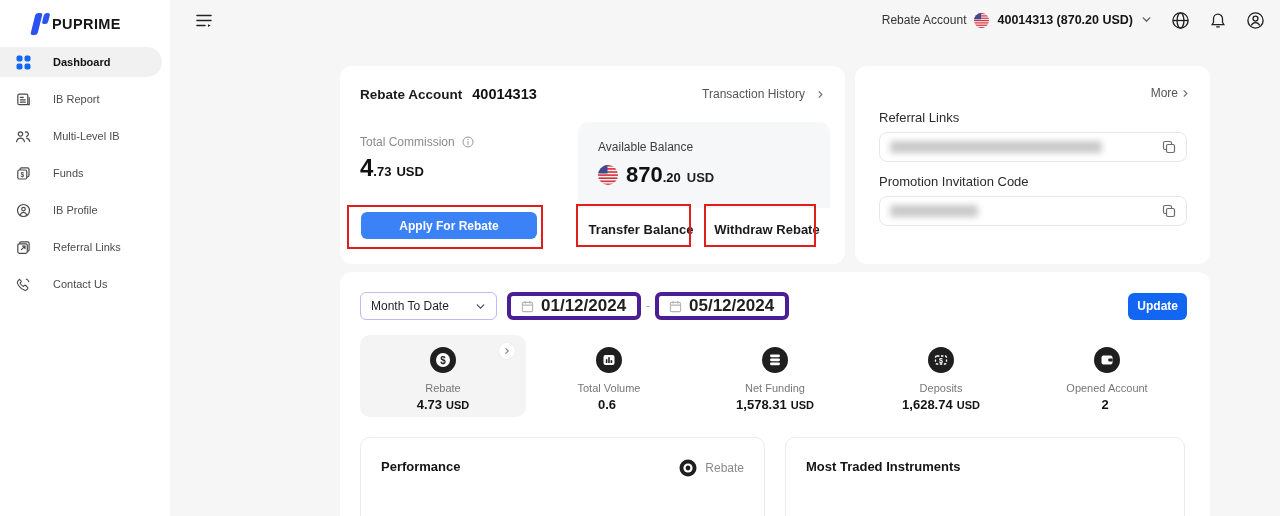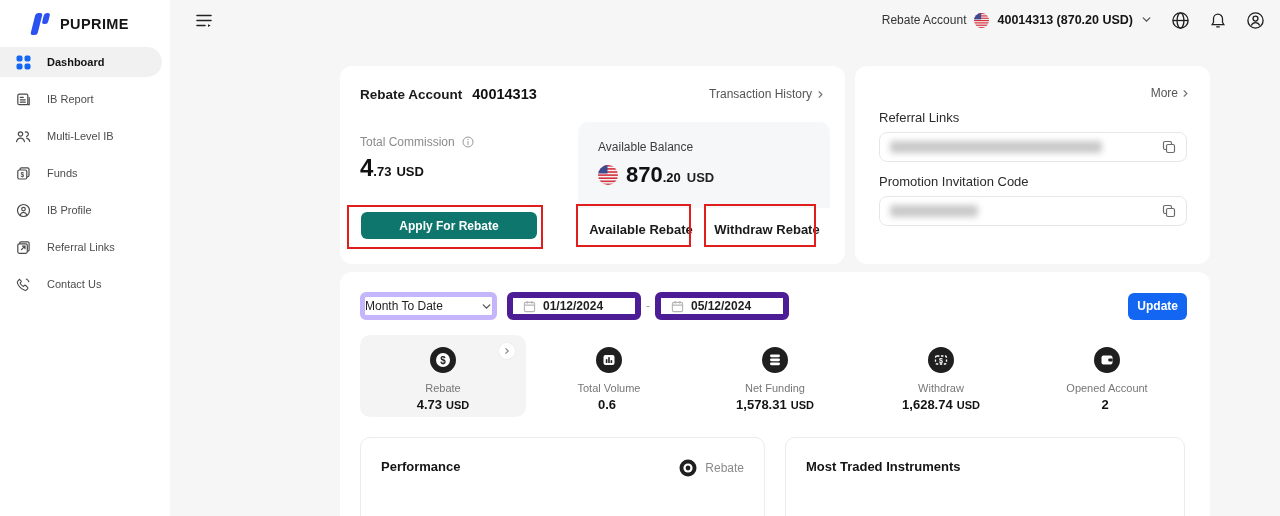--- a/index.html
+++ b/index.html
@@ -1,27 +1,27 @@
 <!DOCTYPE html>
 <html><head>
 <meta charset="utf-8">
 <style>
   *{margin:0;padding:0;box-sizing:border-box}
   html,body{width:1280px;height:516px}
   body{position:relative;overflow:hidden;background:#f6f6f7;font-family:"Liberation Sans",sans-serif;color:#222}
 
   
   .sidebar{position:absolute;left:0;top:0;width:170px;height:516px;background:#fff;z-index:3}
-  .logo{display:flex;align-items:center;gap:8px;padding:10px 0 0 28px;height:38px}
+  .logo{display:flex;align-items:center;padding:10px 0 0 28px;height:38px}
   .logo-mark{position:relative;width:24px;height:26px;flex:0 0 24px}
   .logo-bar1{position:absolute;left:5px;top:2px;width:7px;height:22px;background:#2b52f0;border-radius:2.5px;transform:skewX(-14deg)}
   .logo-bar2{position:absolute;left:15px;top:2px;width:6px;height:11px;background:#2b52f0;border-radius:2.5px;transform:skewX(-14deg)}
   .logo-word{font-size:14.5px;font-weight:700;letter-spacing:.4px;color:#161616}
   .nav{margin-top:9px}
-  .nav-item{display:flex;align-items:center;gap:16px;height:30px;margin:0 8px 7px 0;padding-left:15px;border-radius:0 18px 18px 0;font-size:11px;color:#4c4c4c;cursor:pointer}
+  .nav-item{display:flex;align-items:center;gap:22px;height:30px;margin:0 8px 7px 0;padding-left:15px;border-radius:0 18px 18px 0;font-size:11px;color:#4c4c4c;cursor:pointer}
   .nav-item .nico{width:16px;height:16px;flex:0 0 16px;display:flex;align-items:center;justify-content:center}
   .nav-item.active{background:#f1f1f2;color:#121212;font-weight:700}
 
   
   .topbar{position:absolute;left:170px;top:0;right:0;height:40px;display:flex;align-items:center;z-index:2}
   .collapse-btn{margin-left:25px;cursor:pointer;display:flex}
   .topbar-right{margin-left:auto;display:flex;align-items:center;gap:19px;padding-right:15px}
   .account-selector{display:flex;align-items:center;gap:8px;cursor:pointer}
   .acct-label{font-size:12px;color:#333}
   .acct-value{font-size:12.5px;font-weight:700;color:#141414}
@@ -30,27 +30,27 @@
   
   .card{position:absolute;background:#fff;border-radius:12px}
   .rebate-card{left:340px;top:66px;width:505px;height:198px}
   .referral-card{left:855px;top:66px;width:355px;height:198px}
   .stats-card{left:340px;top:272px;width:870px;height:300px}
 
   
   .card-head{position:absolute;left:20px;right:20px;top:20px;display:flex;align-items:center}
   .rc-title{font-size:13.5px;font-weight:600;color:#1a1a1a}
   .rc-number{font-size:14.5px;font-weight:700;color:#111;margin-left:10px}
-  .link-gray{margin-left:auto;display:flex;align-items:center;gap:4px;font-size:12px;color:#555;cursor:pointer}
+  .link-gray{margin-left:auto;display:flex;align-items:center;gap:11px;font-size:12px;color:#555;cursor:pointer}
   .commission-label{position:absolute;left:20px;top:69px;display:flex;align-items:center;gap:7px;font-size:12px;color:#8b8b8b}
   .commission-value{position:absolute;left:20px;top:88px;color:#111}
   .cv-big{font-size:24px;font-weight:700}
   .cv-frac{font-size:13px;font-weight:700}
   .cv-cur{font-size:13px;font-weight:700;margin-left:5px}
-  .apply-btn{position:absolute;left:21px;top:146px;width:176px;height:27px;background:#0f766e;color:#fff;font-size:12px;font-weight:600;font-family:inherit;border:none;border-radius:6px;cursor:pointer}
+  .apply-btn{position:absolute;left:21px;top:146px;width:176px;height:27px;background:#3b82f6;color:#fff;font-size:12px;font-weight:600;font-family:inherit;border:none;border-radius:6px;cursor:pointer}
   .balance-box{position:absolute;left:238px;top:56px;width:252px;height:128px;background:#f6f7f8;border-radius:10px;overflow:hidden}
   .balance-label{position:absolute;left:20px;top:18px;font-size:12px;color:#3d3d3d}
   .balance-row{position:absolute;left:20px;top:40px;display:flex;align-items:baseline}
   .balance-row .flag{align-self:center;margin-right:8px;display:flex}
   .bv-big{font-size:22px;font-weight:700;color:#111}
   .bv-frac{font-size:13px;font-weight:700;color:#111}
   .bv-cur{font-size:13px;font-weight:600;color:#222;margin-left:6px}
   .balance-actions{position:absolute;left:0;right:0;bottom:0;height:42px;background:#fff;display:flex}
   .txt-btn{flex:1;display:flex;align-items:center;justify-content:center;background:none;border:none;font-family:inherit;font-size:13px;font-weight:600;color:#1a1a1a;cursor:pointer}
 
@@ -59,23 +59,23 @@
   .ref-label{position:absolute;left:24px;font-size:13px;color:#2b2b2b}
   .lbl1{top:44px}.lbl2{top:108px}
   .field{position:absolute;left:24px;width:308px;height:30px;background:#fff;border:1px solid #e7e7e7;border-radius:8px;display:flex;align-items:center;padding:0 10px;cursor:text}
   .fld1{top:66px}.fld2{top:130px}
   .blur-blob{height:12px;border-radius:3px;background:#c9c9c9;filter:blur(3px)}
   .blob-long{width:212px}.blob-short{width:88px}
   .copy-btn{margin-left:auto;display:flex;cursor:pointer}
 
   
   .filter-row{position:absolute;left:20px;top:20px;right:23px;height:28px;display:flex;align-items:center}
-  .select{width:137px;height:28px;background:#fff;border:5px solid #c4b5fd;border-radius:6px;display:flex;align-items:center;padding:0 0;font-size:12px;color:#1f1f1f;cursor:pointer}
+  .select{width:137px;height:28px;background:#fff;border:1px solid #c4b5fd;border-radius:6px;display:flex;align-items:center;padding:0 10px;font-size:12px;color:#1f1f1f;cursor:pointer}
   .select .sel-txt{margin-right:auto}
-  .date-input{width:134px;height:28px;background:#fff;border:6px solid #4c1d95;border-radius:6px;display:flex;align-items:center;gap:7px;padding:0 10px;font-size:12px;font-weight:600;color:#1f1f1f;cursor:pointer}
+  .date-input{width:134px;height:28px;background:#fff;border:4px solid #4c1d95;border-radius:6px;display:flex;align-items:center;gap:7px;padding:0 10px;font-size:17px;font-weight:600;color:#1f1f1f;cursor:pointer}
   .d1{margin-left:10px}
   .date-sep{margin:0 5px;color:#999;font-size:12px}
   .update-btn{margin-left:auto;height:27px;padding:0 9px;background:#1266f1;color:#fff;border:none;border-radius:6px;font-family:inherit;font-size:12px;font-weight:600;cursor:pointer}
   .stats-row{position:absolute;left:20px;top:63px;width:830px;display:flex}
   .stat-tile{position:relative;flex:1;height:82px;display:flex;flex-direction:column;align-items:center;padding-top:11px;cursor:pointer;border-radius:10px}
   .stat-tile.selected{background:#f4f4f5}
   .stat-icon{width:28px;height:28px}
   .stat-label{font-size:11px;color:#777;margin-top:8px}
   .stat-value{font-size:13px;font-weight:700;color:#141414;margin-top:3px}
   .stat-cur{font-size:11px;margin-left:4px}
@@ -288,21 +288,21 @@
               </g>
               <rect width="9.5" height="8.5" fill="#3f4a8f"></rect>
             </g>
           </svg>
       </span>
       <span class="bv-big">870</span>
         <span class="bv-frac">.20</span>
         <span class="bv-cur">USD</span>
     </div>
     <div class="balance-actions">
-      <button class="txt-btn">Available Rebate</button>
+      <button class="txt-btn">Transfer Balance</button>
       <button class="txt-btn">Withdraw Rebate</button>
     </div>
   </div>
 </section>
 
 <section class="card referral-card">
   <span class="more-link">
     <span>More</span>
     <svg width="9" height="9" viewBox="0 0 10 10" fill="none" stroke="#777" stroke-width="1.4" stroke-linecap="round">
         <path d="M3.5 2l3 3-3 3"></path>
@@ -391,21 +391,21 @@
         </svg>
       <span class="stat-label">Net Funding</span>
       <span class="stat-value"><span>1,578.31</span><span class="stat-cur">USD</span></span>
     </div>
     <div class="stat-tile">
       <svg class="stat-icon" viewBox="0 0 28 28">
           <circle cx="14" cy="14" r="13" fill="#1f1f1f"></circle>
           <rect x="8.5" y="10" width="11" height="8" rx="1.5" fill="none" stroke="#fff" stroke-width="1.3" stroke-dasharray="2.4 1.6"></rect>
           <text x="14" y="16.7" text-anchor="middle" font-size="7" font-weight="bold" fill="#fff">$</text>
         </svg>
-      <span class="stat-label">Withdraw</span>
+      <span class="stat-label">Deposits</span>
       <span class="stat-value"><span>1,628.74</span><span class="stat-cur">USD</span></span>
     </div>
     <div class="stat-tile">
       <svg class="stat-icon" viewBox="0 0 28 28">
           <circle cx="14" cy="14" r="13" fill="#1f1f1f"></circle>
           <rect x="8.5" y="9.5" width="11" height="9" rx="2" fill="#fff"></rect>
           <rect x="15.3" y="12.6" width="4.2" height="3" rx="1" fill="#1f1f1f"></rect>
         </svg>
       <span class="stat-label">Opened Account</span>
       <span class="stat-value"><span>2</span><span class="stat-cur"></span></span>

